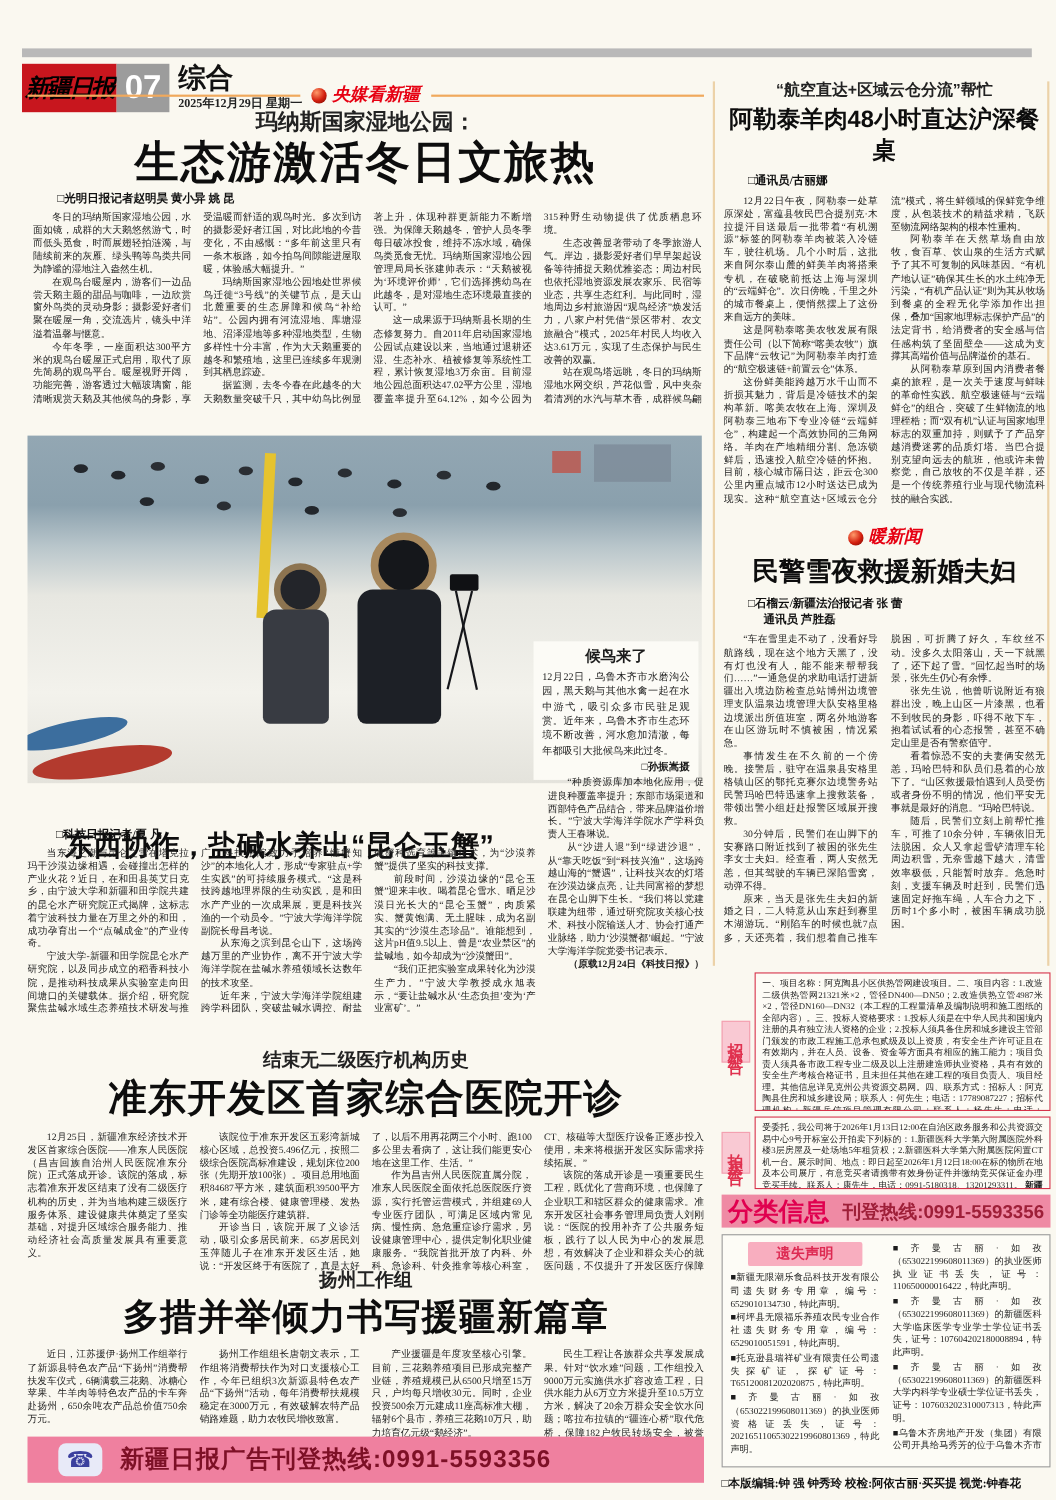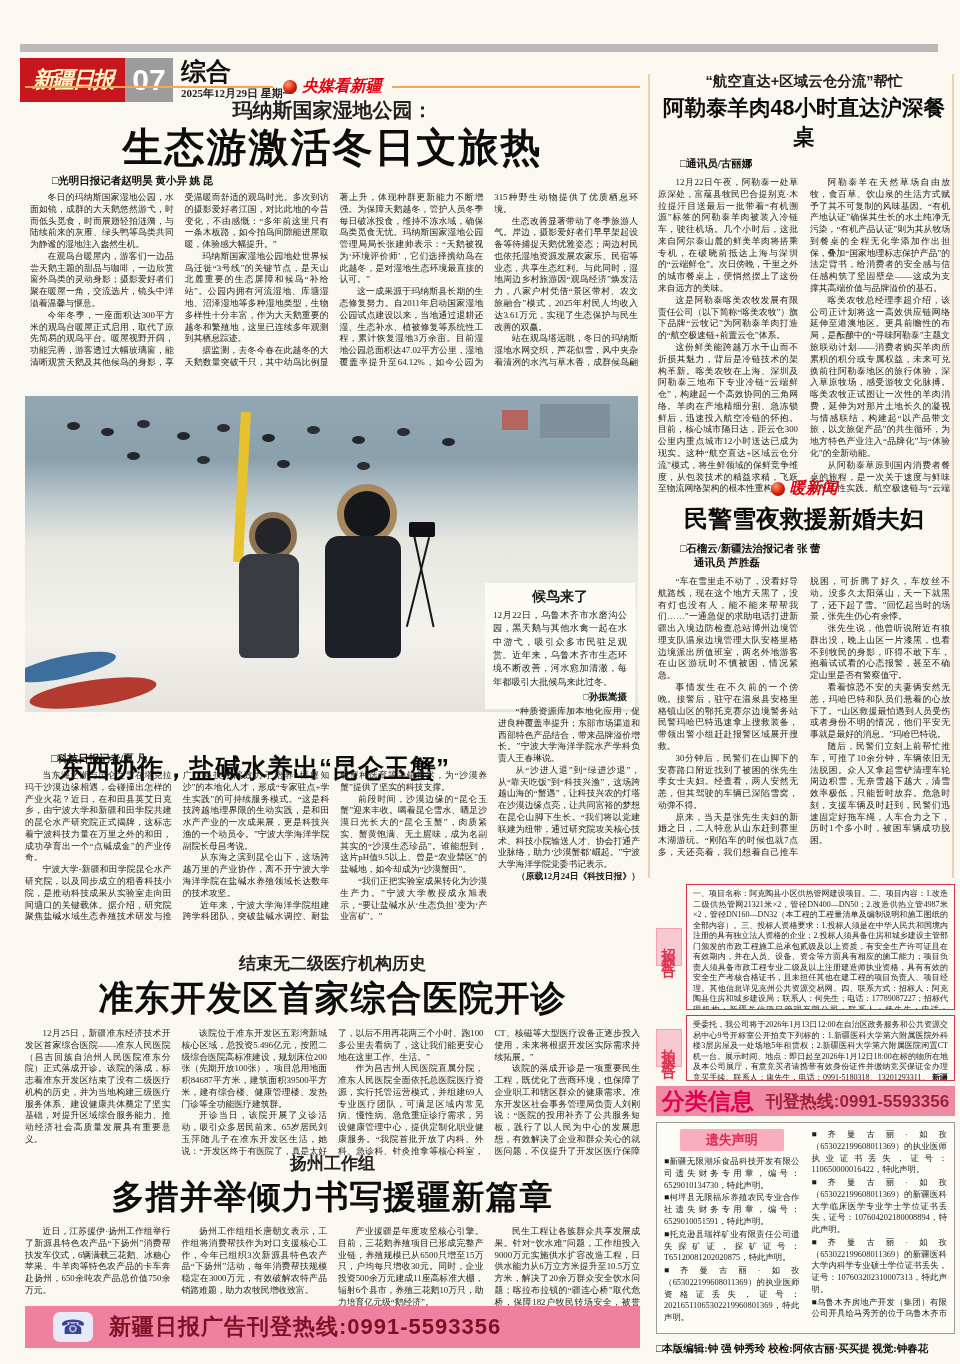--- a/index.html
+++ b/index.html
@@ -5,21 +5,21 @@
   html,body{margin:0;padding:0;}
   body{
     width:960px;height:1364px;position:relative;overflow:hidden;
     background:#faf8f0;
     font-family:"Liberation Serif","DejaVu Serif",serif;color:#1c1c1c;
   }
   .abs{position:absolute;}
   
   .topbar{left:20px;top:44px;width:918px;height:8px;background:#b9b9b9;}
   .mast{left:20px;top:58px;display:flex;align-items:stretch;gap:0;}
-  .mast-red{width:105px;height:44px;background:#c8161e;color:#fef9c3;display:flex;align-items:center;justify-content:center;
+  .mast-red{width:86px;height:44px;background:#c8161e;color:#000000;display:flex;align-items:center;justify-content:center;
     font-family:"DejaVu Serif",serif;font-style:italic;font-weight:700;font-size:22px;letter-spacing:-2px;}
   .mast-num{width:48px;height:44px;background:#9c9c9c;color:#fff;display:flex;align-items:center;justify-content:center;
     font-family:"Liberation Sans",sans-serif;font-weight:700;font-size:30px;}
   .mast-right{margin-left:8px;display:flex;flex-direction:column;justify-content:flex-start;}
   .mast-sec{font-family:"Liberation Sans",sans-serif;font-weight:900;font-size:25px;line-height:1.05;color:#111;}
   .mast-date{font-size:11px;font-weight:700;color:#222;margin-top:2px;}
   
   .kicker{text-align:center;font-family:"Liberation Sans",sans-serif;font-weight:700;color:#222;}
   .headline{text-align:center;font-family:"Liberation Sans",sans-serif;font-weight:900;color:#0d0d0d;}
   .byline{font-weight:700;font-size:10.5px;color:#111;padding-left:22px;}
@@ -203,21 +203,20 @@
 
 <div class="abs" style="left:658px;top:72px;width:292px;">
   <div class="kicker" style="font-size:14.5px;">“航空直达+区域云仓分流”帮忙</div>
   <div class="headline" style="font-size:21.5px;margin-top:2px;">阿勒泰羊肉48小时直达沪深餐桌</div>
   <div class="byline" style="margin-top:6px;">□通讯员/古丽娜</div>
   <div class="body-txt cols2" style="height:322px;margin-top:6px;">
     <p>12月22日午夜，阿勒泰一处草原深处，富蕴县牧民巴合提别克·木拉提汗目送最后一批带着“有机溯源”标签的阿勒泰羊肉被装入冷链车，驶往机场。几个小时后，这批来自阿尔泰山麓的鲜美羊肉将搭乘专机，在破晓前抵达上海与深圳的“云端鲜仓”。次日傍晚，千里之外的城市餐桌上，便悄然摆上了这份来自远方的美味。</p>
     <p>这是阿勒泰喀美农牧发展有限责任公司（以下简称“喀美农牧”）旗下品牌“云牧记”为阿勒泰羊肉打造的“航空极速链+前置云仓”体系。</p>
     <p>这份鲜美能跨越万水千山而不折损其魅力，背后是冷链技术的架构革新。喀美农牧在上海、深圳及阿勒泰三地布下专业冷链“云端鲜仓”，构建起一个高效协同的三角网络。羊肉在产地精细分割、急冻锁鲜后，迅速投入航空冷链的怀抱。目前，核心城市隔日达，距云仓300公里内重点城市12小时送达已成为现实。这种“航空直达+区域云仓分流”模式，将生鲜领域的保鲜竞争维度，从包装技术的精益求精，飞跃至物流网络架构的根本性重构。</p>
     <p>阿勒泰羊在天然草场自由放牧，食百草、饮山泉的生活方式赋予了其不可复制的风味基因。“有机产地认证”确保其生长的水土纯净无污染，“有机产品认证”则为其从牧场到餐桌的全程无化学添加作出担保，叠加“国家地理标志保护产品”的法定背书，给消费者的安全感与信任感构筑了坚固壁垒——这成为支撑其高端价值与品牌溢价的基石。</p>
-    <p>喀美农牧总经理李超介绍，该公司正计划将这一高效供应链网络延伸至港澳地区。更具前瞻性的布局，是酝酿中的“寻味阿勒泰”主题文旅联动计划——消费者购买羊肉所累积的积分或专属权益，未来可兑换前往阿勒泰地区的旅行体验，深入草原牧场，感受游牧文化脉搏。喀美农牧正试图让一次性的羊肉消费，延伸为对那片土地长久的凝视与情感联结，构建起“以产品带文旅，以文旅促产品”的共生循环，为地方特色产业注入“品牌化”与“体验化”的全新动能。</p>
     <p>从阿勒泰草原到国内消费者餐桌的旅程，是一次关于速度与鲜味的革命性实践。航空极速链与“云端鲜仓”的组合，突破了生鲜物流的地理桎梏；而“双有机”认证与国家地理标志的双重加持，则赋予了产品穿越消费迷雾的品质灯塔。当巴合提别克望向远去的航班，他或许未曾察觉，自己放牧的不仅是羊群，还是一个传统养殖行业与现代物流科技的融合实践。</p>
   </div>
 </div>
 
 <div class="abs" style="left:658px;top:478px;width:292px;">
   <div class="badge" style="justify-content:center;display:flex;">
     <span class="badge-dot"></span>
     <span>暖新闻</span>
   </div>
   <div class="headline" style="font-size:24px;margin-top:4px;">民警雪夜救援新婚夫妇</div>

